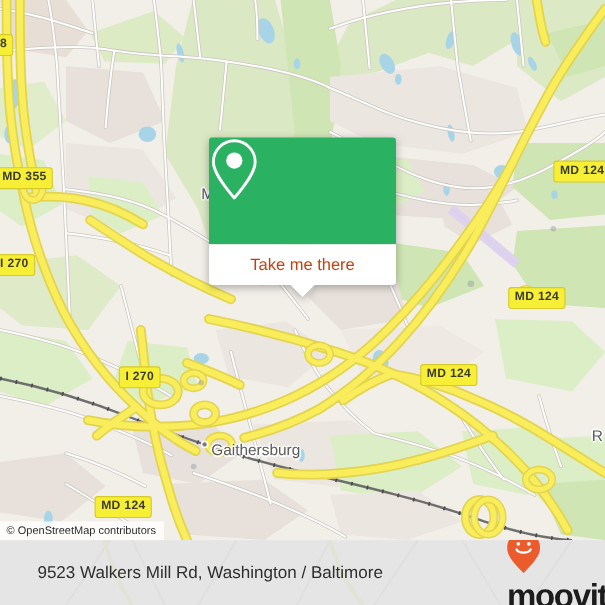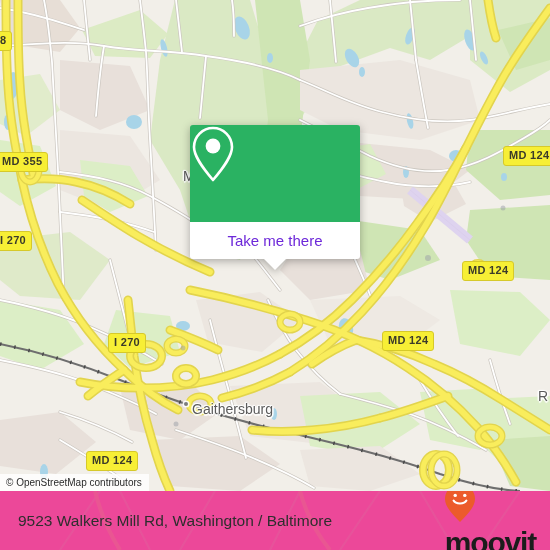--- a/index.html
+++ b/index.html
@@ -79,40 +79,41 @@
     display: flex; align-items: center; justify-content: center;
   }
   #popup-head svg { display: block; }
   #popup-body {
     background: #ffffff;
     border-radius: 0 0 3px 3px;
     height: 37px;
     display: flex; align-items: center; justify-content: center;
   }
   #popup-label {
-    color: #6d28d9;
+    color: #c2410c;
     font-size: 15px;
     white-space: nowrap;
     font-family: "Liberation Sans", sans-serif;
   }
   #popup-tail {
     position: absolute;
     left: 50%; margin-left: -11px; top: 134px;
     width: 0; height: 0;
     border-left: 11px solid transparent;
     border-right: 11px solid transparent;
     border-top: 11px solid #ffffff;
   }
 
   
   #footer {
     position: absolute; left: 0; top: 491px;
     width: 550px; height: 59px;
-    background: #ec4899;
+    background: #e5e5e5;
     overflow: hidden;
+    padding-left: 16px;
   }
   #footer-watermark {
     position: absolute; left: 0; top: 0; width: 550px; height: 59px;
     opacity: .10;
   }
   #footer-inner {
     position: relative;
     width: 550px; height: 59px;
     display: flex; align-items: center;
     padding: 0 14px 0 18px;

